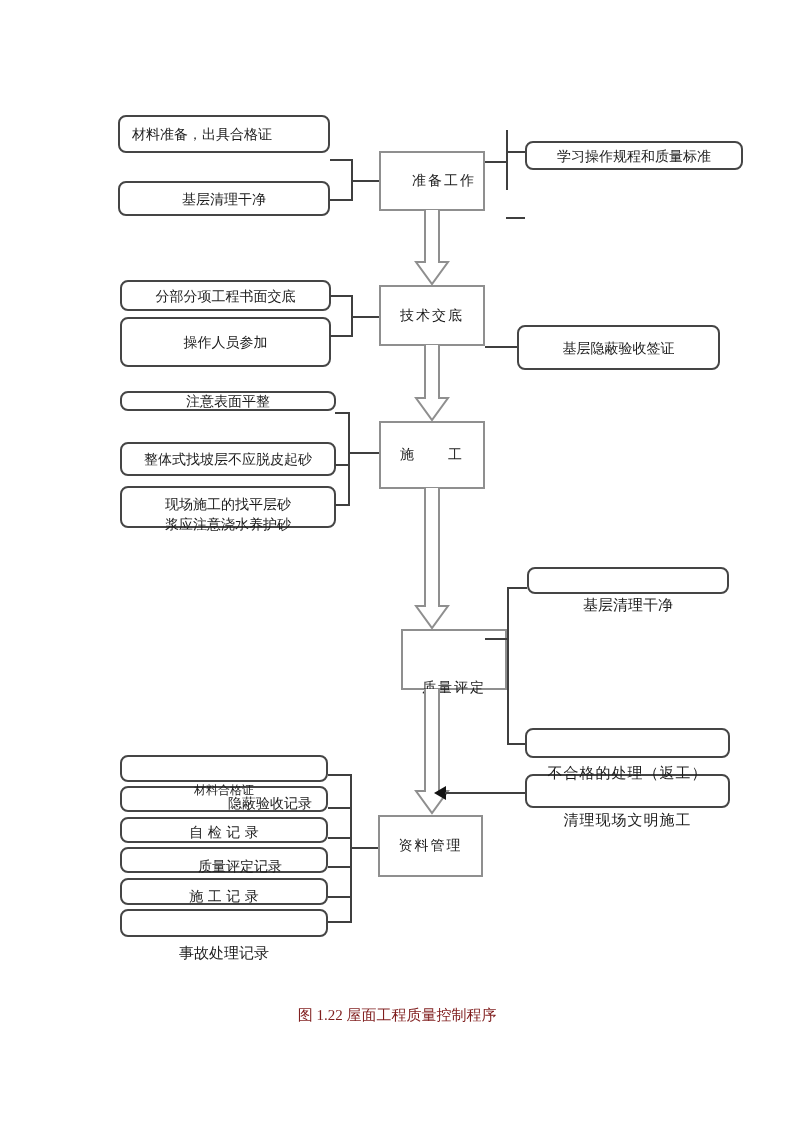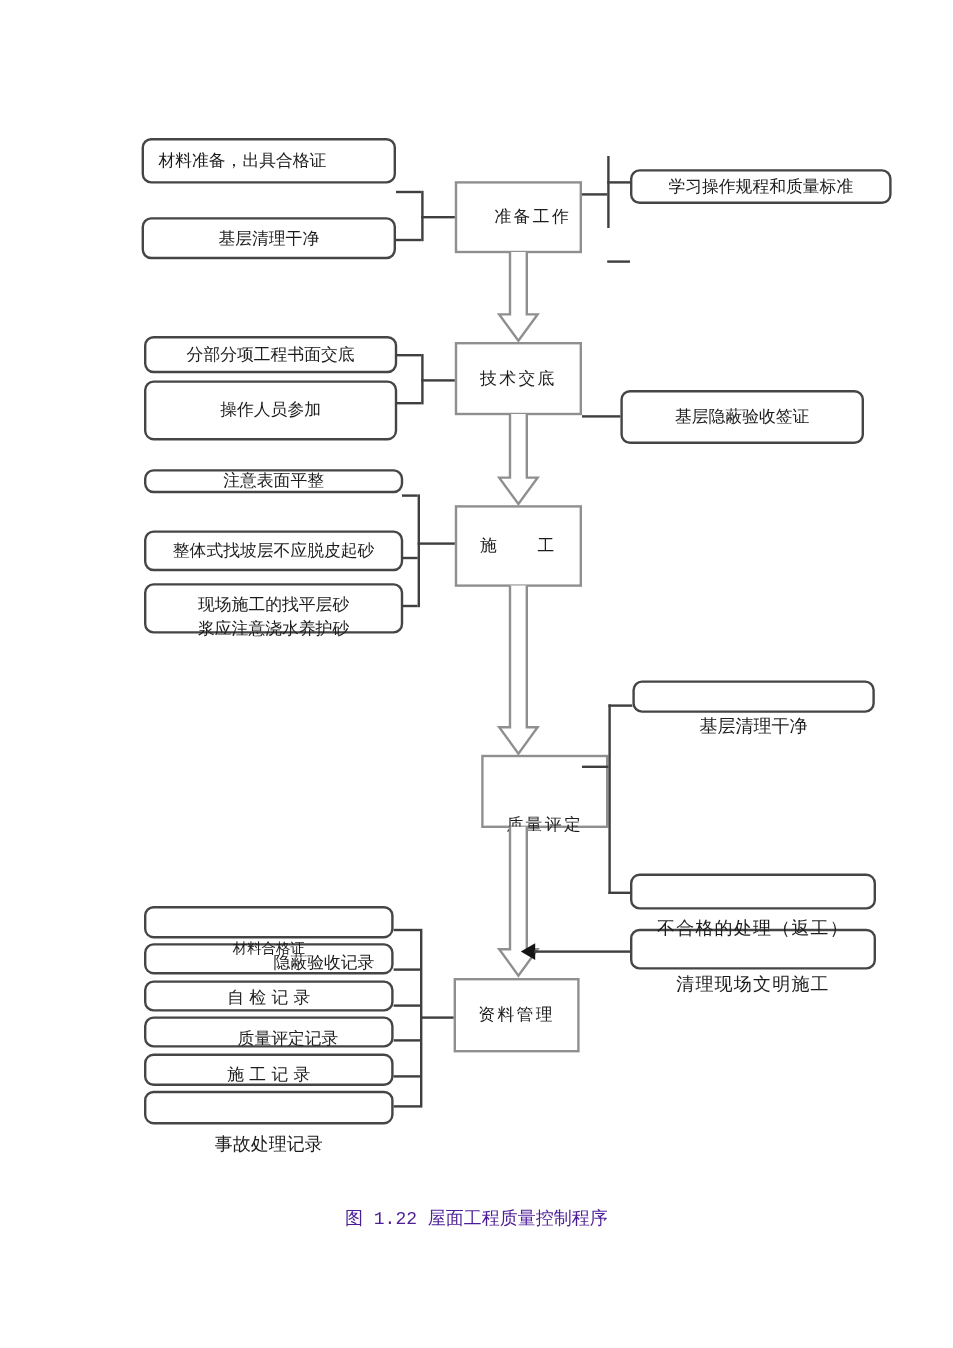--- a/index.html
+++ b/index.html
@@ -21,21 +21,21 @@
   
   .hl,.vl{position:absolute;background:#3f3f3f;}
   .hl{height:2px;}
   .vl{width:2px;}
   .arrowsvg{position:absolute;overflow:visible;}
   .lefthead{position:absolute;width:0;height:0;
             border-top:7px solid transparent;border-bottom:7px solid transparent;
             border-right:12px solid #141414;}
   .overflow-note{position:absolute;font-size:14px;line-height:20px;text-align:center;width:216px;}
   .caption{position:absolute;left:0;top:1006px;width:794px;text-align:center;
-           font-size:15px;font-family:Liberation Mono, monospace;color:#4c1d95;}
+           font-size:15px;font-family:Liberation Serif, serif;color:#7f1d1d;}
 </style>
 </head>
 <body>
 
 <div class="page" id="diagram">
 
   <div class="rbox leftpad" style="left:118px;top:115px;width:212px;height:38px;">
     <span>材料准备，出具合格证</span>
   </div>
   <div class="rbox" style="left:118px;top:181px;width:212px;height:35px;">

